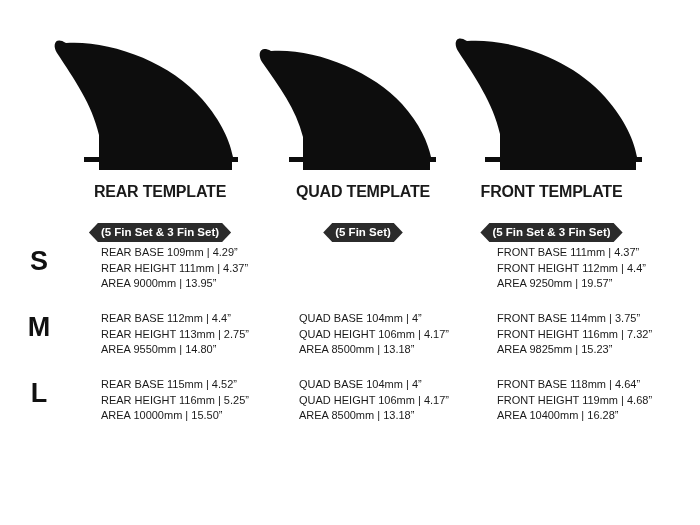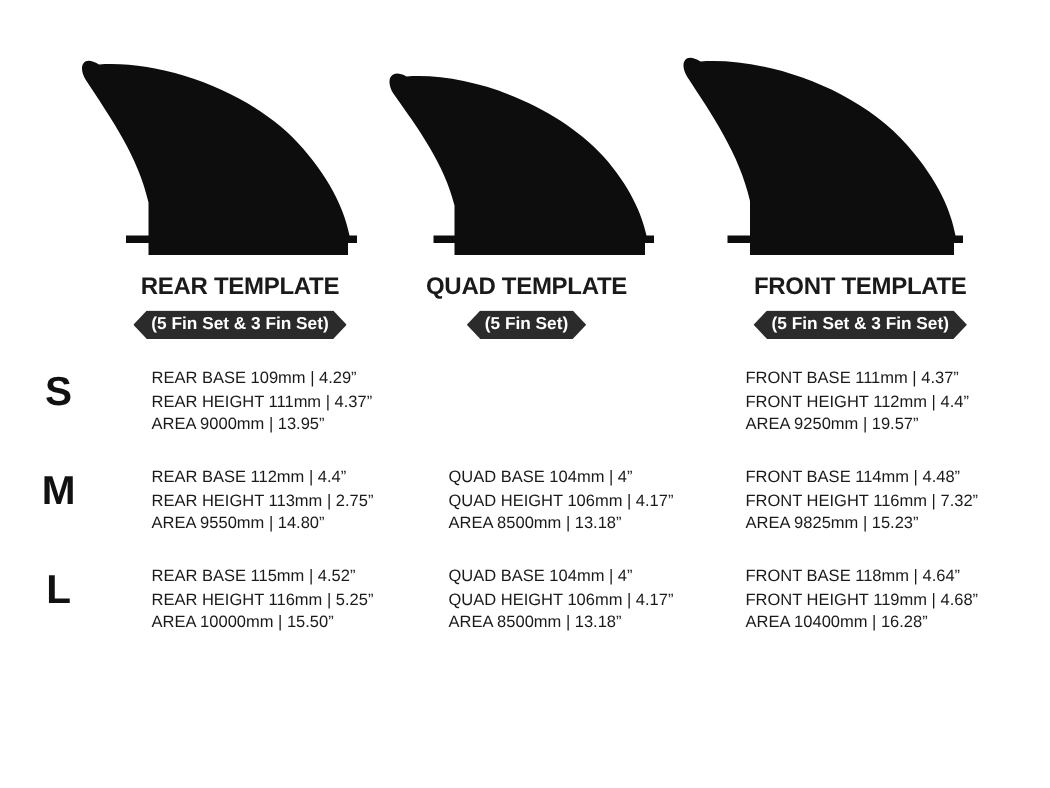--- a/index.html
+++ b/index.html
@@ -46,22 +46,22 @@
     top: 180px;
     width: 700px;
     height: 52px;
   }
   .head-cell {
     position: absolute;
     top: 0;
     text-align: center;
   }
   .head-cell.rear  { left: 55px;  width: 210px; }
-  .head-cell.quad  { left: 246px; width: 210px; }
-  .head-cell.front { left: 466px; width: 215px; }
+  .head-cell.quad  { left: 258px; width: 210px; }
+  .head-cell.front { left: 444px; width: 215px; }
 
   .head-title {
     font-size: 16px;
     font-weight: bold;
     letter-spacing: -0.2px;
     color: #1a1a1a;
     line-height: 24px;
     white-space: nowrap;
   }
 
@@ -75,20 +75,21 @@
     display: inline-block;
     background: #2b2b2b;
     color: #ffffff;
     font-size: 11.5px;
     font-weight: bold;
     line-height: 19px;
     height: 19px;
     padding: 0 12px;
     white-space: nowrap;
     clip-path: polygon(0% 50%, 9px 0%, calc(100% - 9px) 0%, 100% 50%, calc(100% - 9px) 100%, 9px 100%);
+    margin-top: 16px;
   }
 
   
   .spec-table {
     position: absolute;
     left: 0;
     top: 236px;
     width: 700px;
   }
   .spec-row {
@@ -200,21 +201,21 @@
       <div class="spec-line">REAR BASE  112mm  |  4.4”</div>
       <div class="spec-line">REAR HEIGHT  113mm  |  2.75”</div>
       <div class="spec-line">AREA  9550mm  |  14.80”</div>
     </div>
     <div class="spec-cell quad">
       <div class="spec-line">QUAD BASE  104mm  |  4”</div>
       <div class="spec-line">QUAD HEIGHT  106mm  |  4.17”</div>
       <div class="spec-line">AREA  8500mm  |  13.18”</div>
     </div>
     <div class="spec-cell front">
-      <div class="spec-line">FRONT BASE  114mm  |  4.48”</div>
+      <div class="spec-line">FRONT BASE  114mm  |  3.75”</div>
       <div class="spec-line">FRONT HEIGHT  116mm  |  7.32”</div>
       <div class="spec-line">AREA  9825mm  |  15.23”</div>
     </div>
   </div>
 
   <div class="spec-row">
     <div class="size-letter">L</div>
     <div class="spec-cell rear">
       <div class="spec-line">REAR BASE  115mm  |  4.52”</div>
       <div class="spec-line">REAR HEIGHT  116mm  |  5.25”</div>

